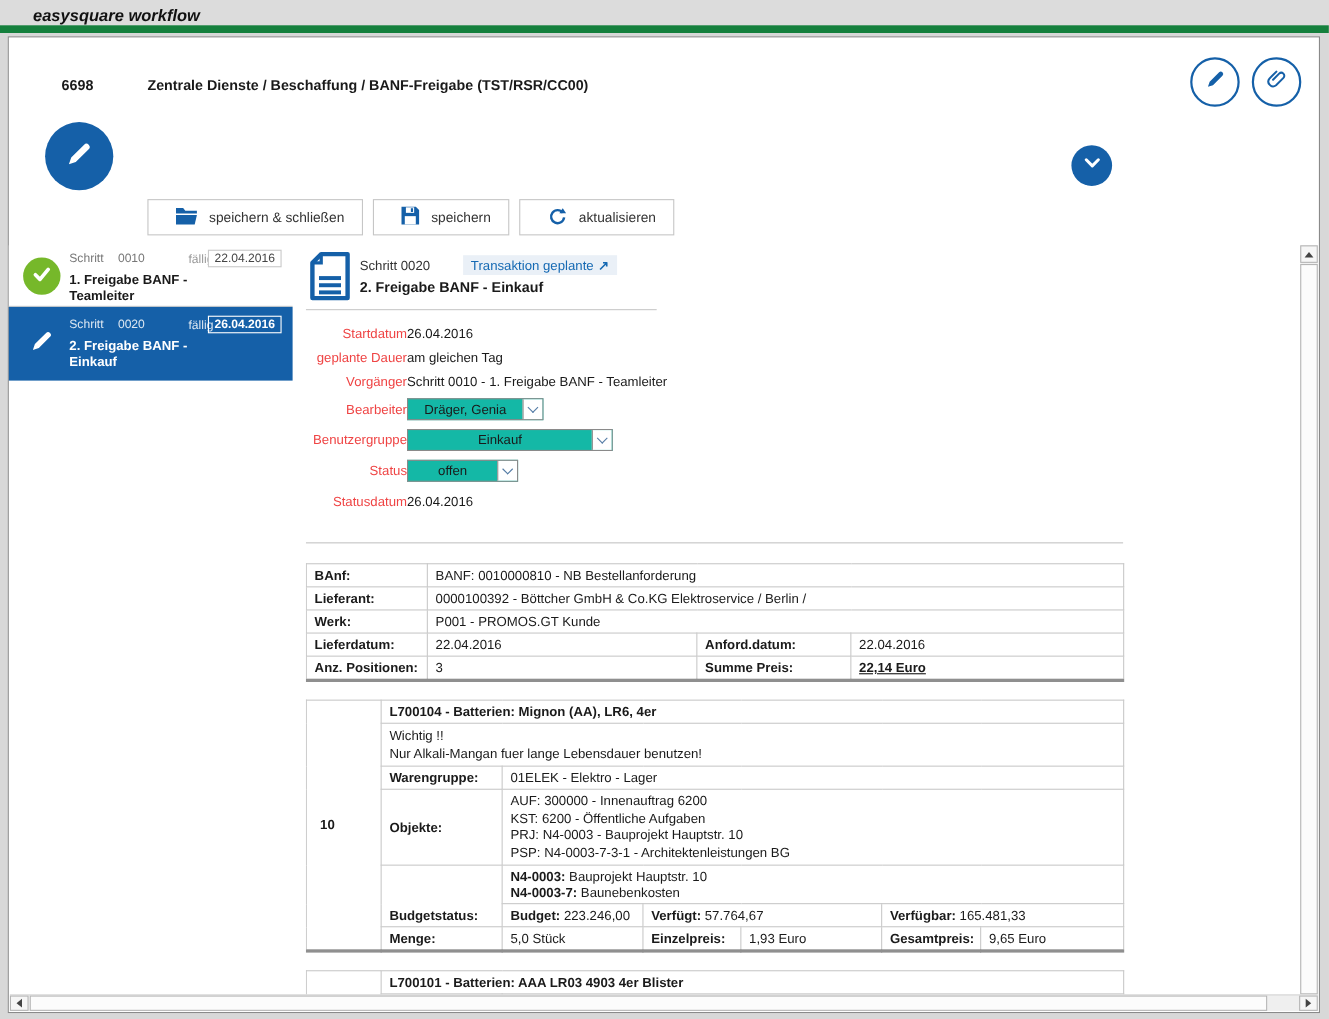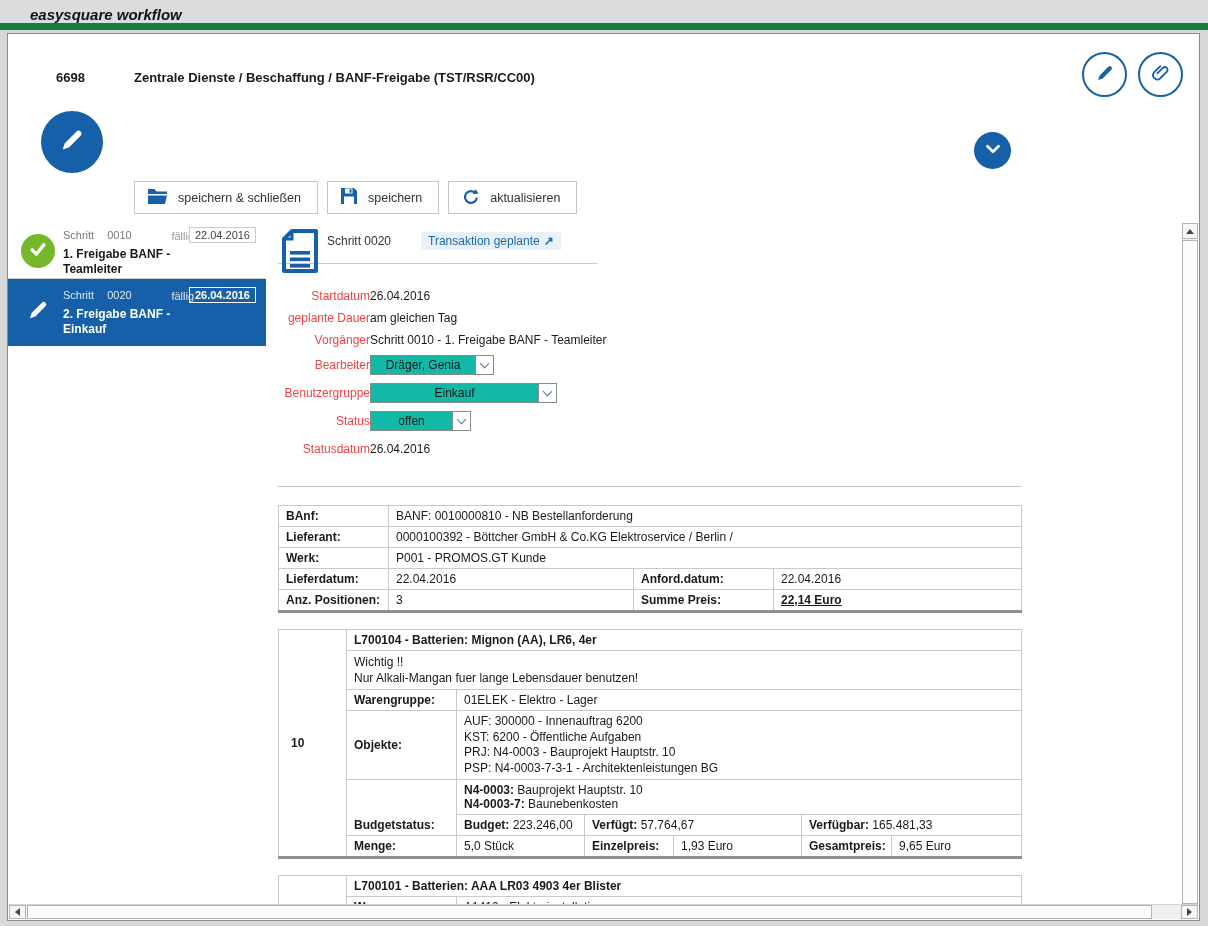--- a/index.html
+++ b/index.html
@@ -39,21 +39,21 @@
   .obj-lbl2 { position:absolute; left:422px; top:2px; color:#333; }
   .obj-val2 { position:absolute; left:524px; top:2px; font-weight:bold; }
 
   .chevron-btn { position:absolute; left:966px; top:98px; width:37px; height:37px;
     border-radius:50%; background:#1560a8; display:flex; align-items:center;
     justify-content:center; cursor:pointer; }
 
   
   .toolbar { position:absolute; left:126px; top:147px; display:flex; gap:9px; }
   .tb-btn { height:33px; background:#fff; border:1px solid #c6c6c6; display:flex;
-    align-items:center; gap:10px; padding:0 16px 0 12px; font-size:12.5px; color:#333;
+    align-items:center; gap:10px; padding:0 16px 0 24px; font-size:12.5px; color:#333;
     cursor:pointer; }
 
   
   .sidebar { position:absolute; left:0; top:189px; width:258px; }
   .step-item { position:relative; border-bottom:1px solid #ccc; background:#fff; }
   .step-item.done { height:56px; }
   .step-item.active { height:67px; background:#1560a8; color:#fff; border-bottom:none; }
   .step-icon { position:absolute; left:13px; top:11px; width:34px; height:34px;
     border-radius:50%; display:flex; align-items:center; justify-content:center; }
   .step-icon.green { background:#76b82a; }
@@ -265,20 +265,21 @@
           </svg>
       </div>
       <div class="head-texts">
         <div class="head-row1">
           <span>Schritt 0020</span>
           <span class="trans-link">
             <span>Transaktion geplante</span>
             <span class="trans-arrow">↗</span>
           </span>
         </div>
+        <div class="head-title">2. Freigabe BANF - Einkauf</div>
       </div>
       <div class="hr1"></div>
     </div>
 
     <div class="fields">
       <div class="frow">
         <span class="flab">Startdatum</span>
         <span>26.04.2016</span>
       </div>
       <div class="frow">

